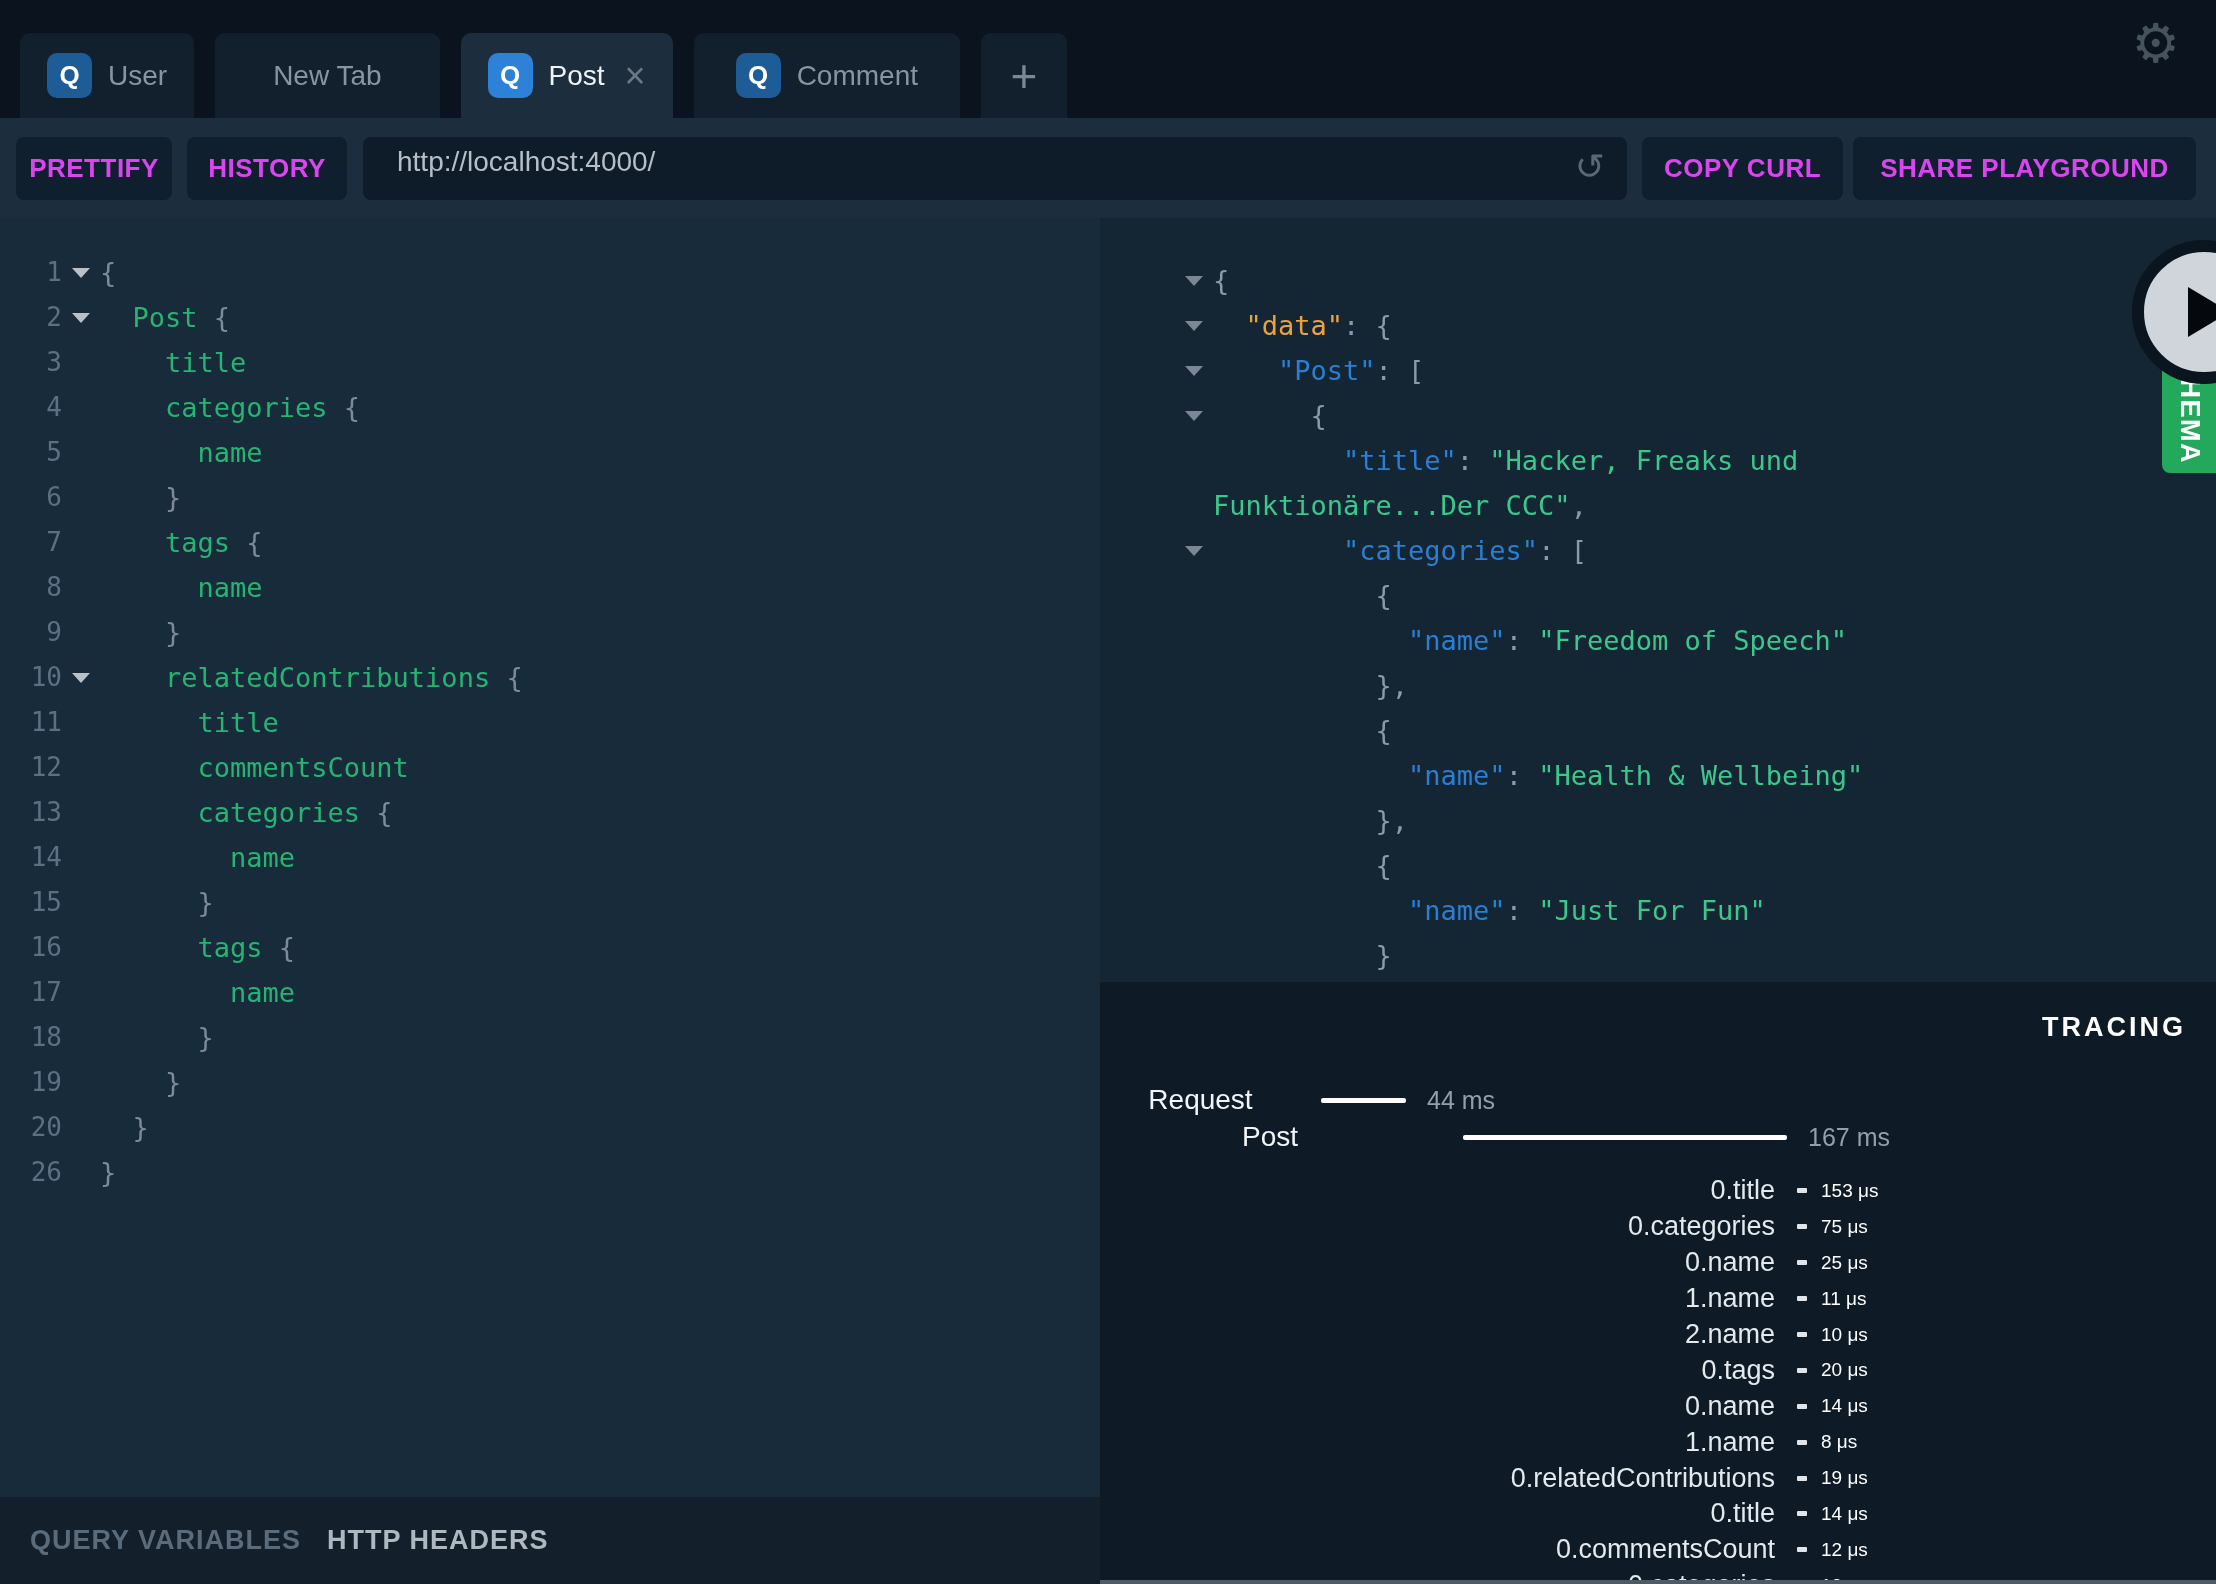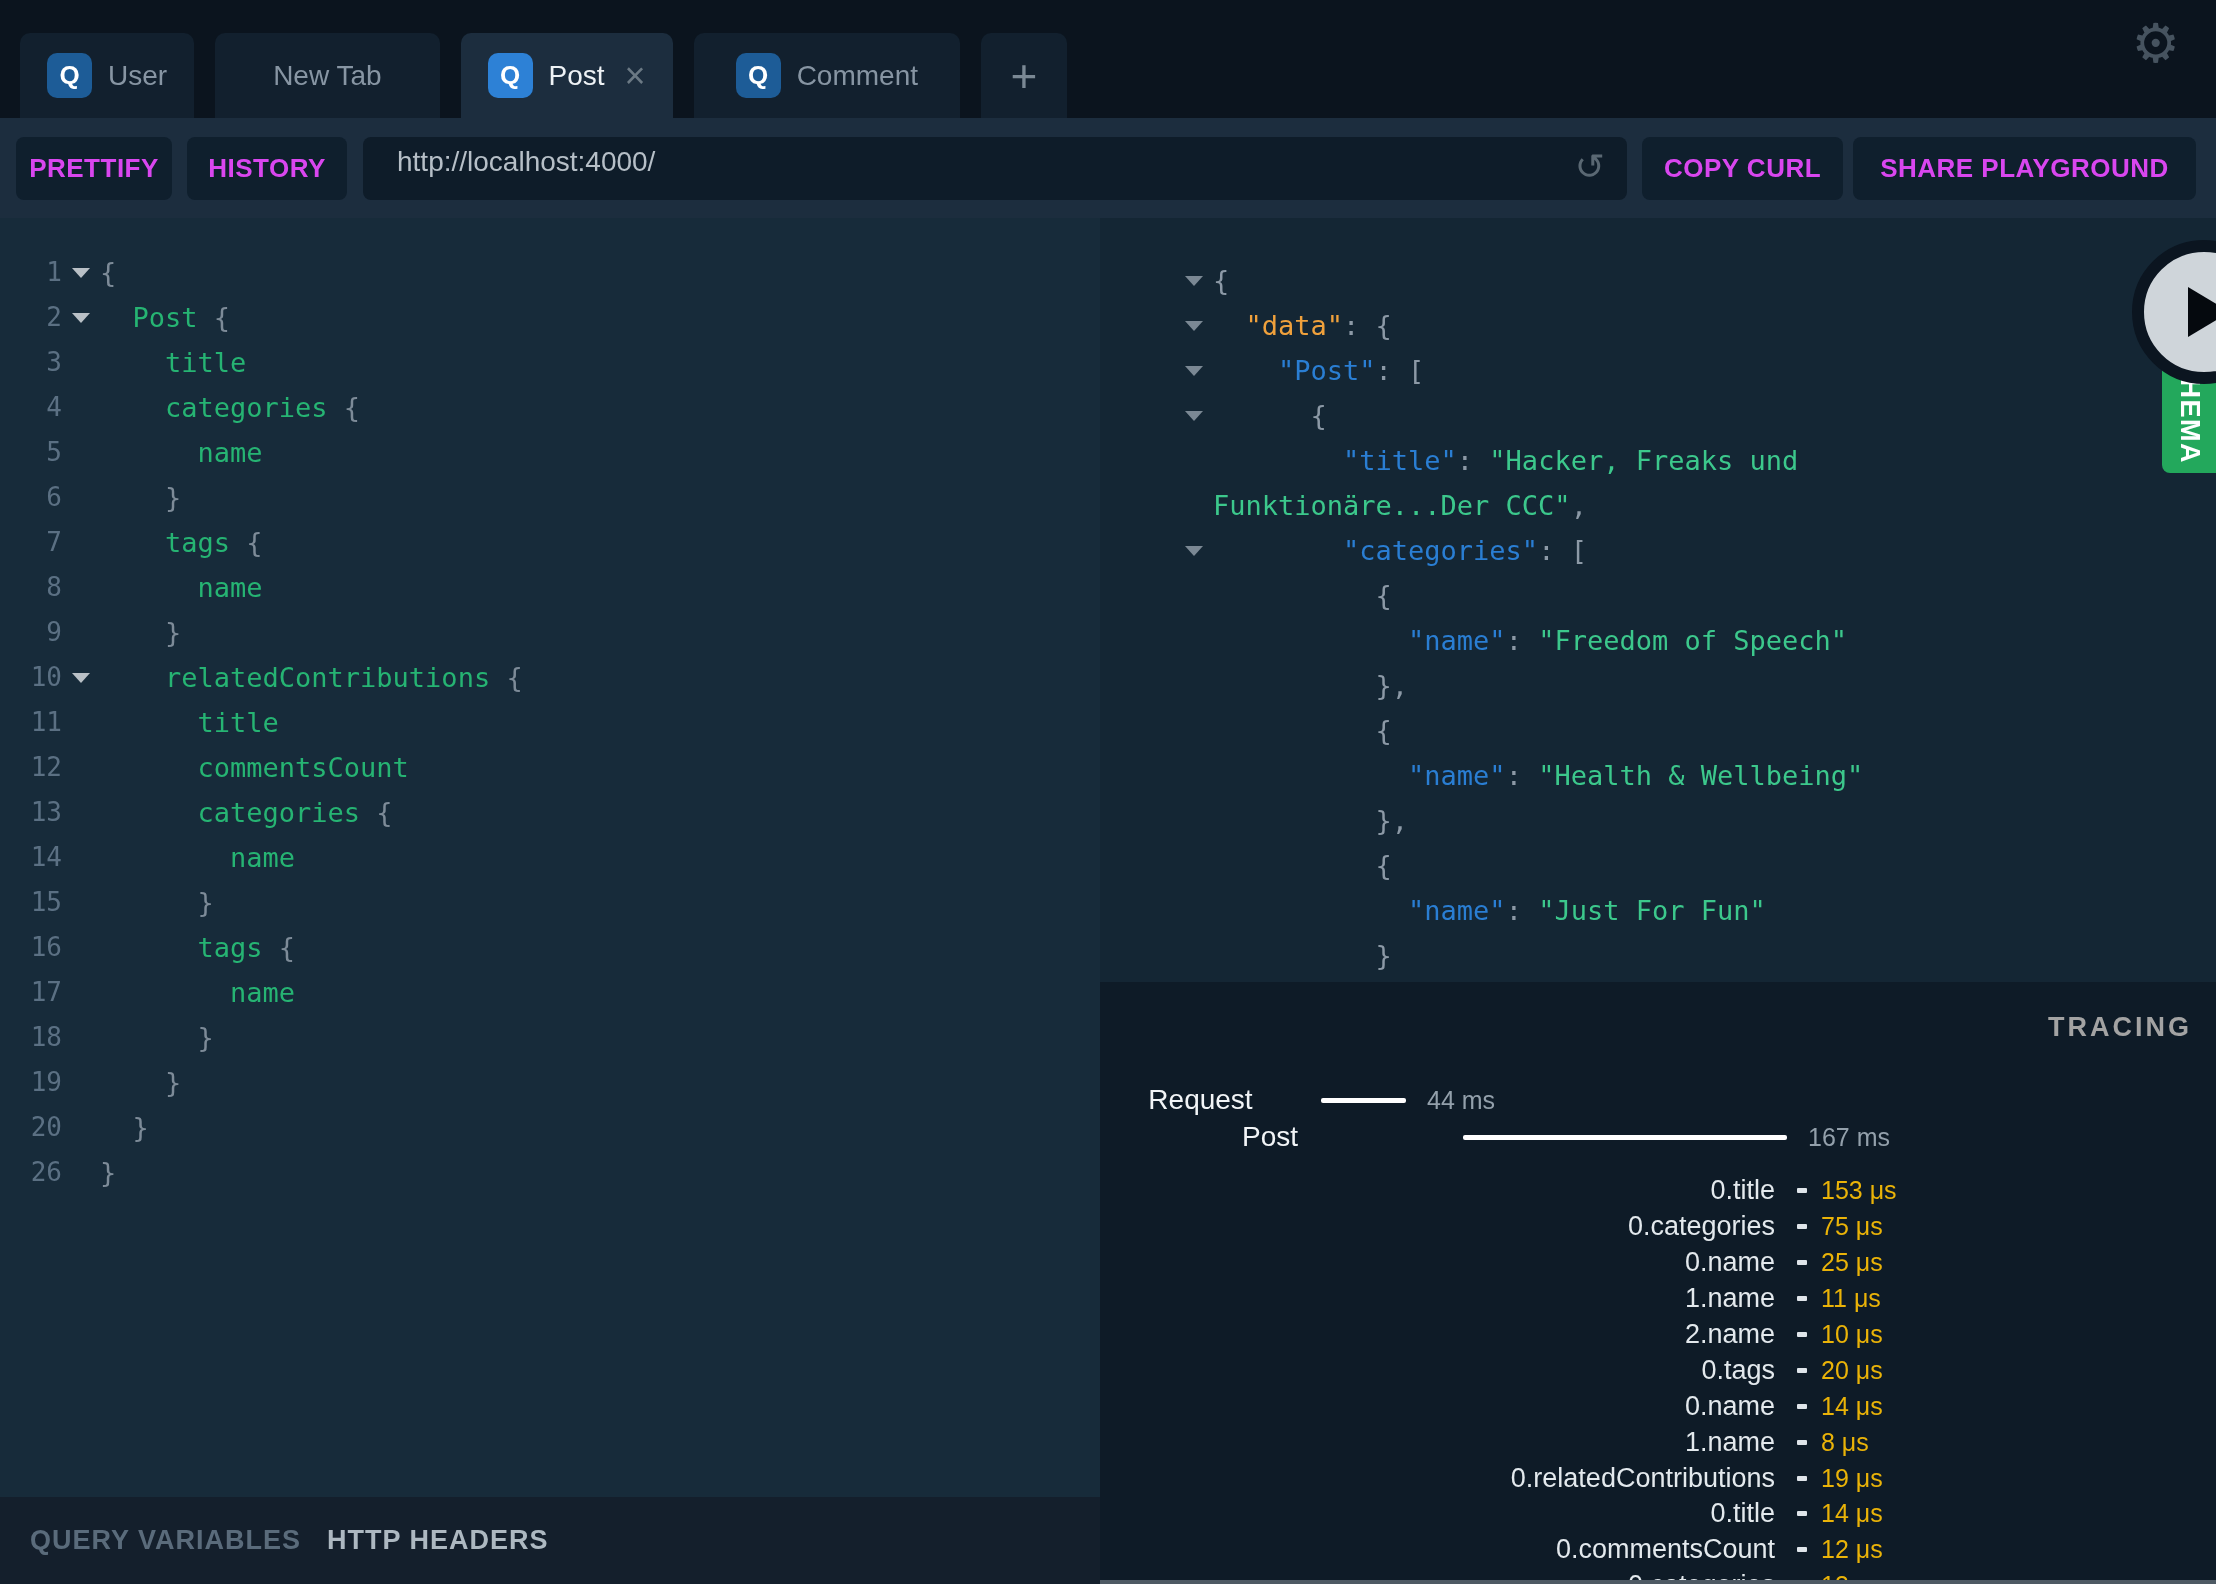--- a/index.html
+++ b/index.html
@@ -77,36 +77,36 @@
   .play .pt{width:0;height:0;border-top:25px solid transparent;border-bottom:25px solid transparent;
         border-left:42px solid #05090e;margin-left:10px;}
 
   
   .schema-tab{position:absolute;right:0;top:112px;width:54px;height:143px;background:#23a85c;
         border-radius:8px 0 0 8px;display:flex;align-items:center;justify-content:center;
         writing-mode:vertical-rl;color:#fff;font-size:27px;font-weight:bold;letter-spacing:1.5px;cursor:pointer;}
 
   
   .tracing{position:absolute;top:764px;left:0;right:0;bottom:0;background:#0e1b27;overflow:hidden;}
-  .tr-title{position:absolute;top:30px;right:24px;color:#a3a3a3;font-size:27px;font-weight:bold;letter-spacing:3px;cursor:pointer;}
+  .tr-title{position:absolute;top:30px;right:30px;color:#ffffff;font-size:27px;font-weight:bold;letter-spacing:3px;cursor:pointer;}
   .t-request,.t-post{position:absolute;left:0;width:100%;height:36px;display:flex;align-items:center;}
   .t-request{top:100px;}
   .t-post{top:137px;}
   .tr-lab{color:#f2f5f7;font-size:28px;text-align:center;flex:none;}
   .t-request .tr-lab{width:201px;}
   .t-post .tr-lab{width:340px;}
   .tr-bar{height:5px;background:#fff;border-radius:2px;flex:none;}
   .t-request .tr-bar{width:85px;margin-left:20px;}
   .t-post .tr-bar{width:324px;margin-left:23px;}
   .tr-ms{color:#93a0ab;font-size:25px;margin-left:21px;}
   #trows{position:absolute;top:191px;left:0;right:0;}
   .trow{height:35.9px;display:flex;align-items:center;}
   .tlab{width:675px;flex:none;text-align:right;color:#e3e9ed;font-size:27px;}
   .tdash{width:10px;height:5px;background:#dfe5ea;border-radius:1px;margin-left:22px;flex:none;}
-  .tval{color:#eab308;font-size:25px;margin-left:14px;}
+  .tval{color:#ffffff;font-size:19px;margin-left:14px;}
   .hscroll{position:absolute;left:0;right:0;bottom:0;height:4px;background:#4e5a64;}
 </style>
 </head>
 <body>
 
 <div class="app">
 
   <div class="topbar">
     <div id="tabs">
         <div class="tab">

